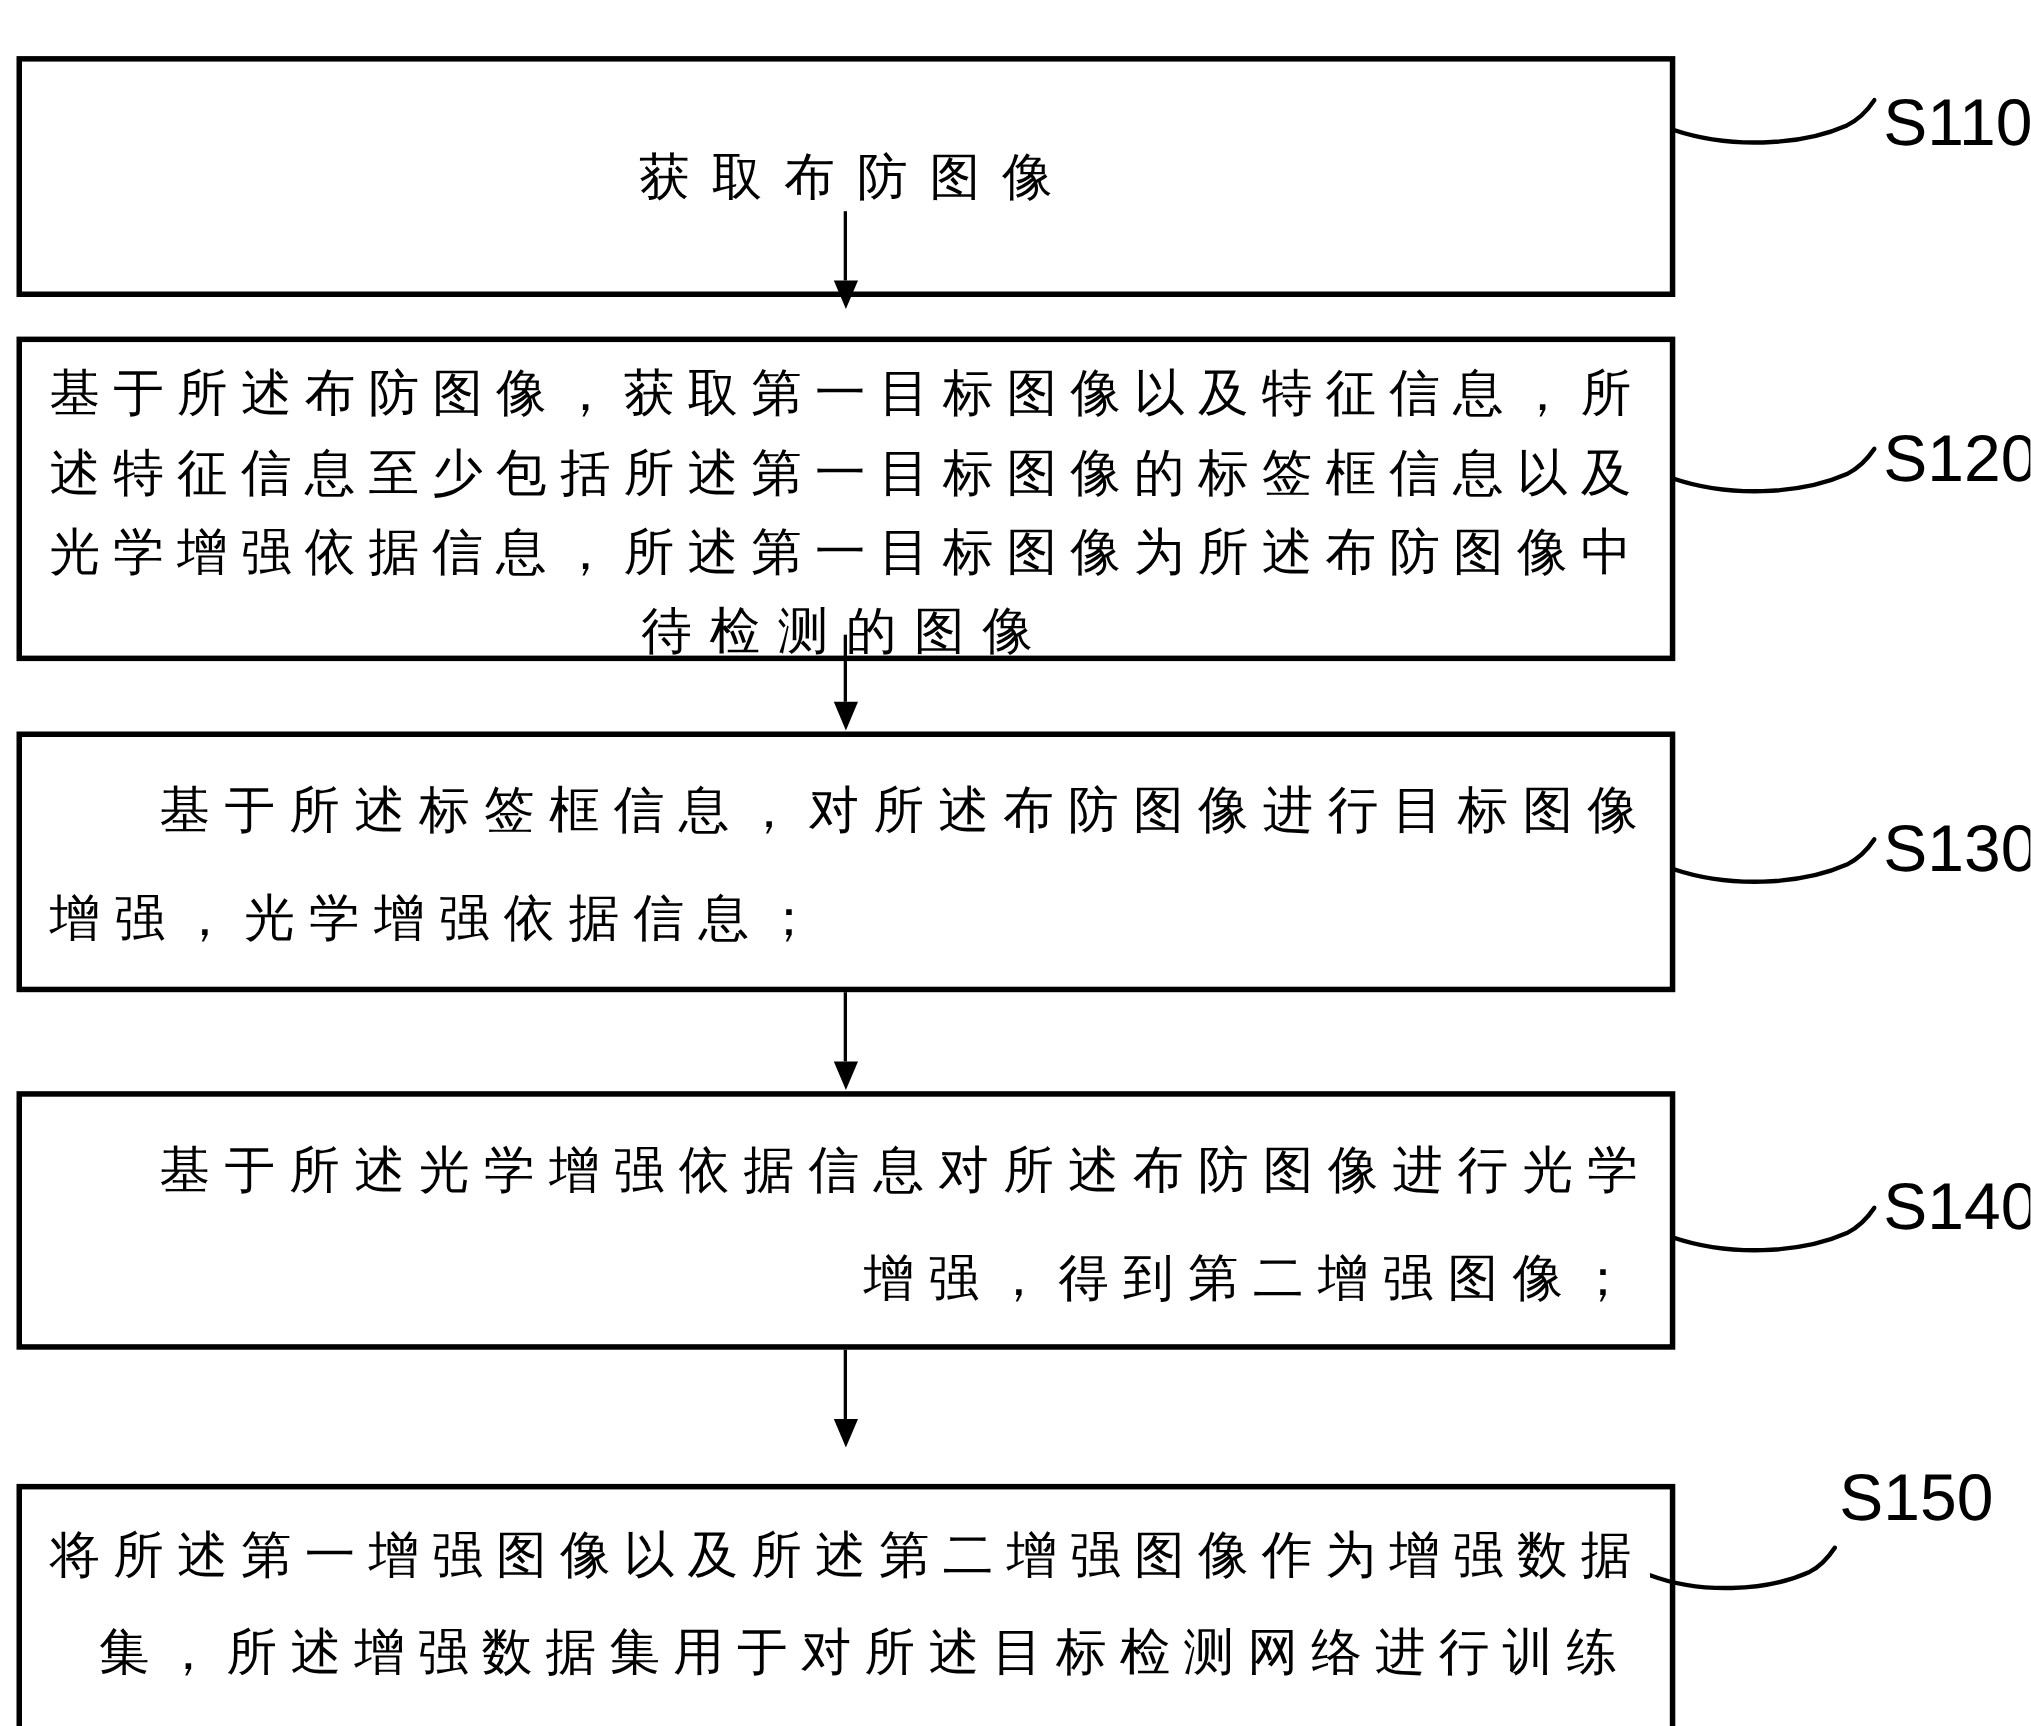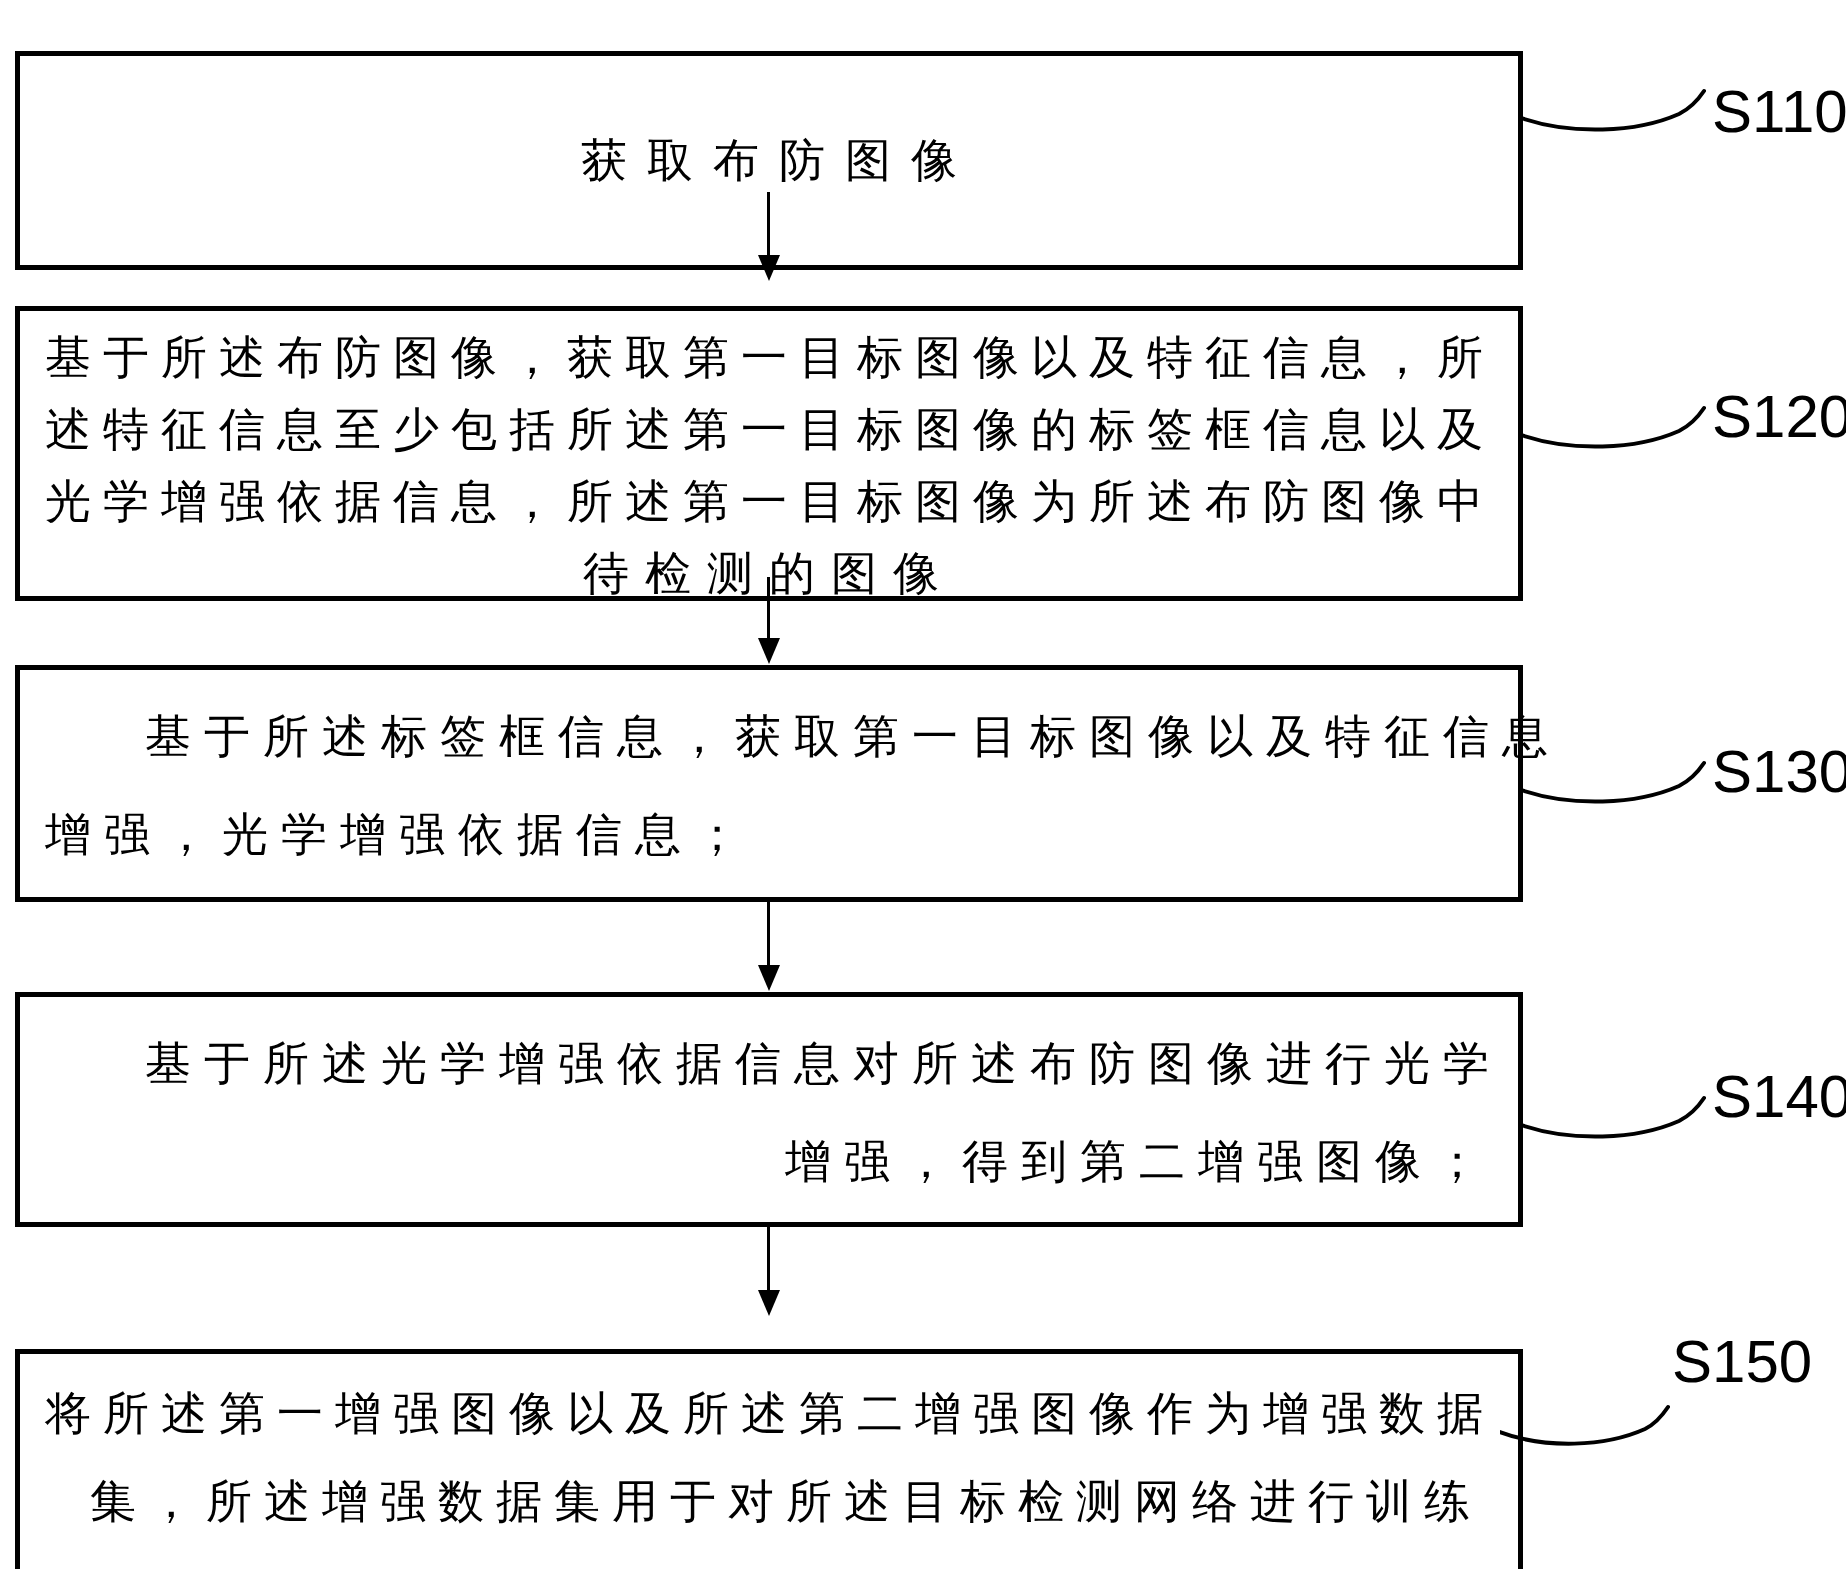--- a/index.html
+++ b/index.html
@@ -86,21 +86,21 @@
     <div class="tline">基于所述布防图像，获取第一目标图像以及特征信息，所</div>
     <div class="tline">述特征信息至少包括所述第一目标图像的标签框信息以及</div>
     <div class="tline">光学增强依据信息，所述第一目标图像为所述布防图像中</div>
     <div class="tline centered">待检测的图像</div>
   </div>
 
   <div class="arrow-line" style="top:577px; height:61px;"></div>
   <div class="arrow-head" style="top:638px;"></div>
 
   <div class="fbox box-s130">
-    <div class="tline indent-1">基于所述标签框信息，获取第一目标图像以及特征信息</div>
+    <div class="tline indent-1">基于所述标签框信息，对所述布防图像进行目标图像</div>
     <div class="tline">增强，光学增强依据信息；</div>
   </div>
 
   <div class="arrow-line" style="top:902px; height:63px;"></div>
   <div class="arrow-head" style="top:965px;"></div>
 
   <div class="fbox box-s140">
     <div class="tline indent-1">基于所述光学增强依据信息对所述布防图像进行光学</div>
     <div class="tline">增强，得到第二增强图像；</div>
   </div>

